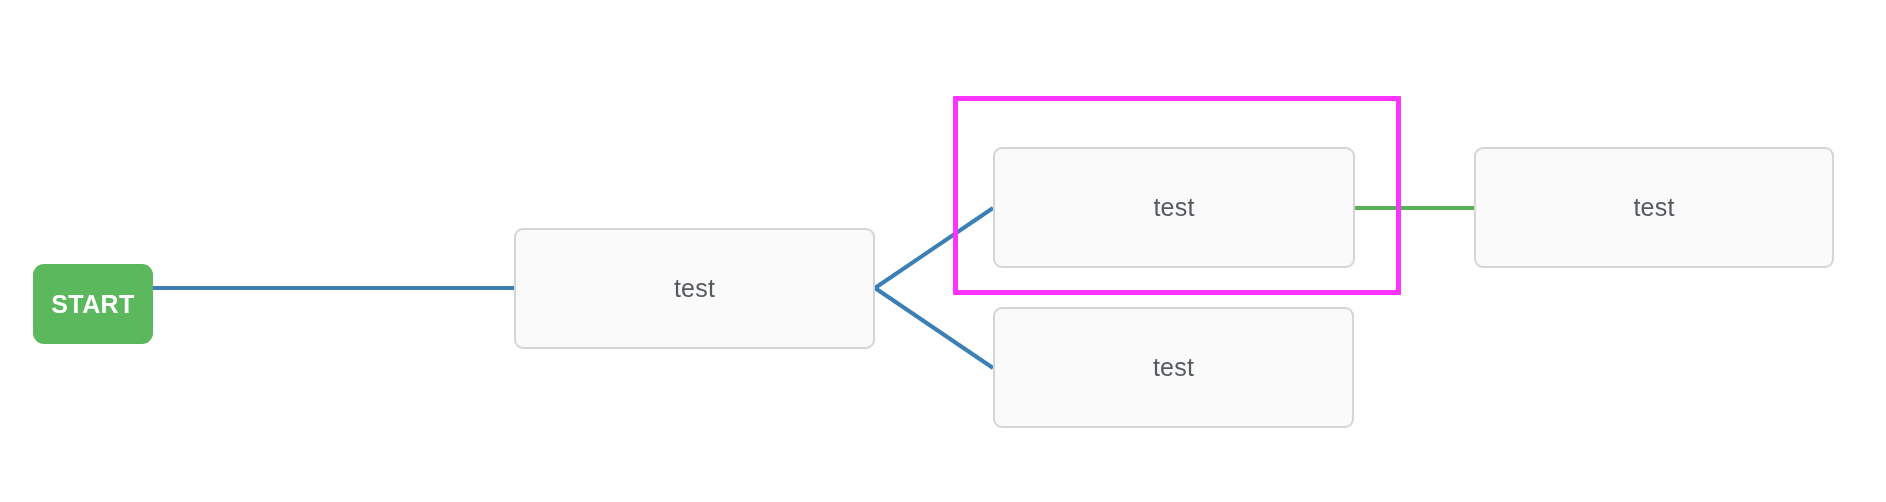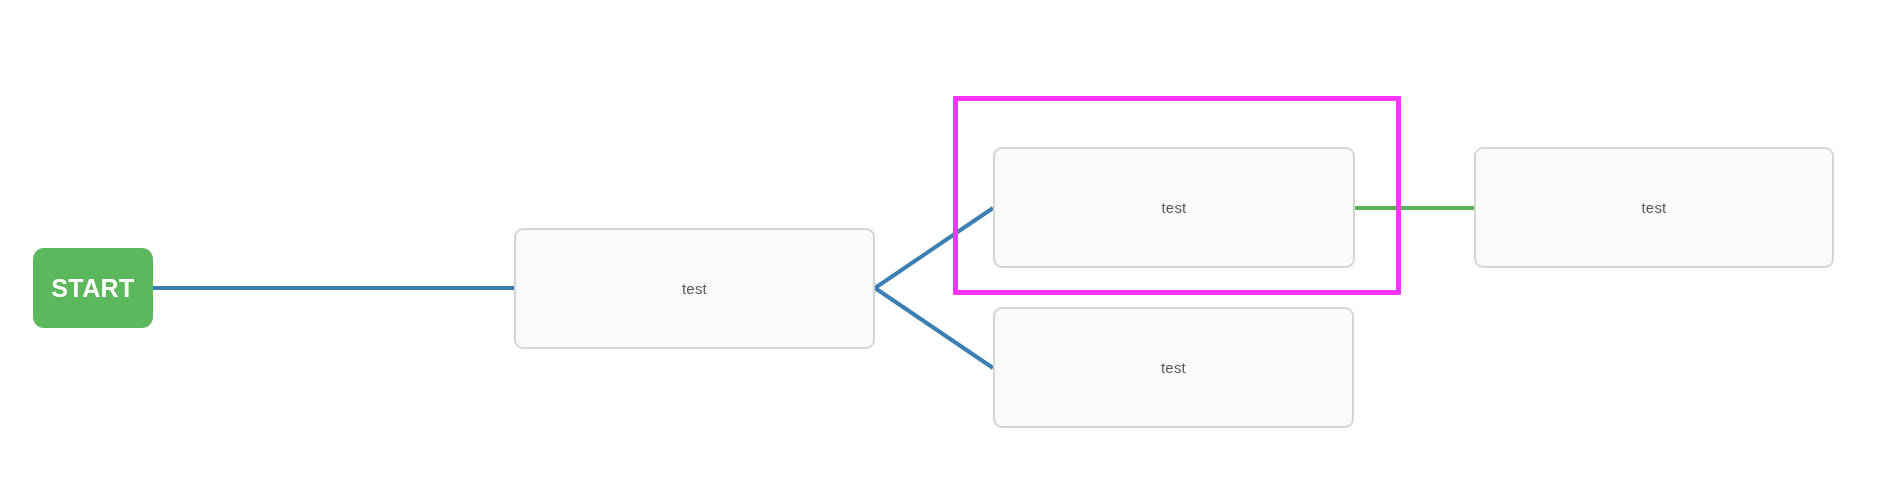--- a/index.html
+++ b/index.html
@@ -30,32 +30,33 @@
     box-sizing: border-box;
     display: flex;
     align-items: center;
     justify-content: center;
     border-radius: 9px;
   }
   .node-default {
     background: #fafafa;
     border: 2px solid #d5d5d5;
     color: #555a5e;
-    font-size: 15px;
+    font-size: 25px;
     font-weight: 400;
     letter-spacing: 0.2px;
   }
   .node-start {
     background: #5cb85c;
     border: none;
     border-radius: 11px;
     color: #ffffff;
     font-size: 25px;
     font-weight: 600;
     letter-spacing: 0.4px;
+    margin-top: 16px;
   }
   .node-label {
     line-height: 1;
     user-select: none;
   }
   .selection-box {
     position: absolute;
     box-sizing: border-box;
     border: 5px solid #ff33ff;
     background: transparent;

